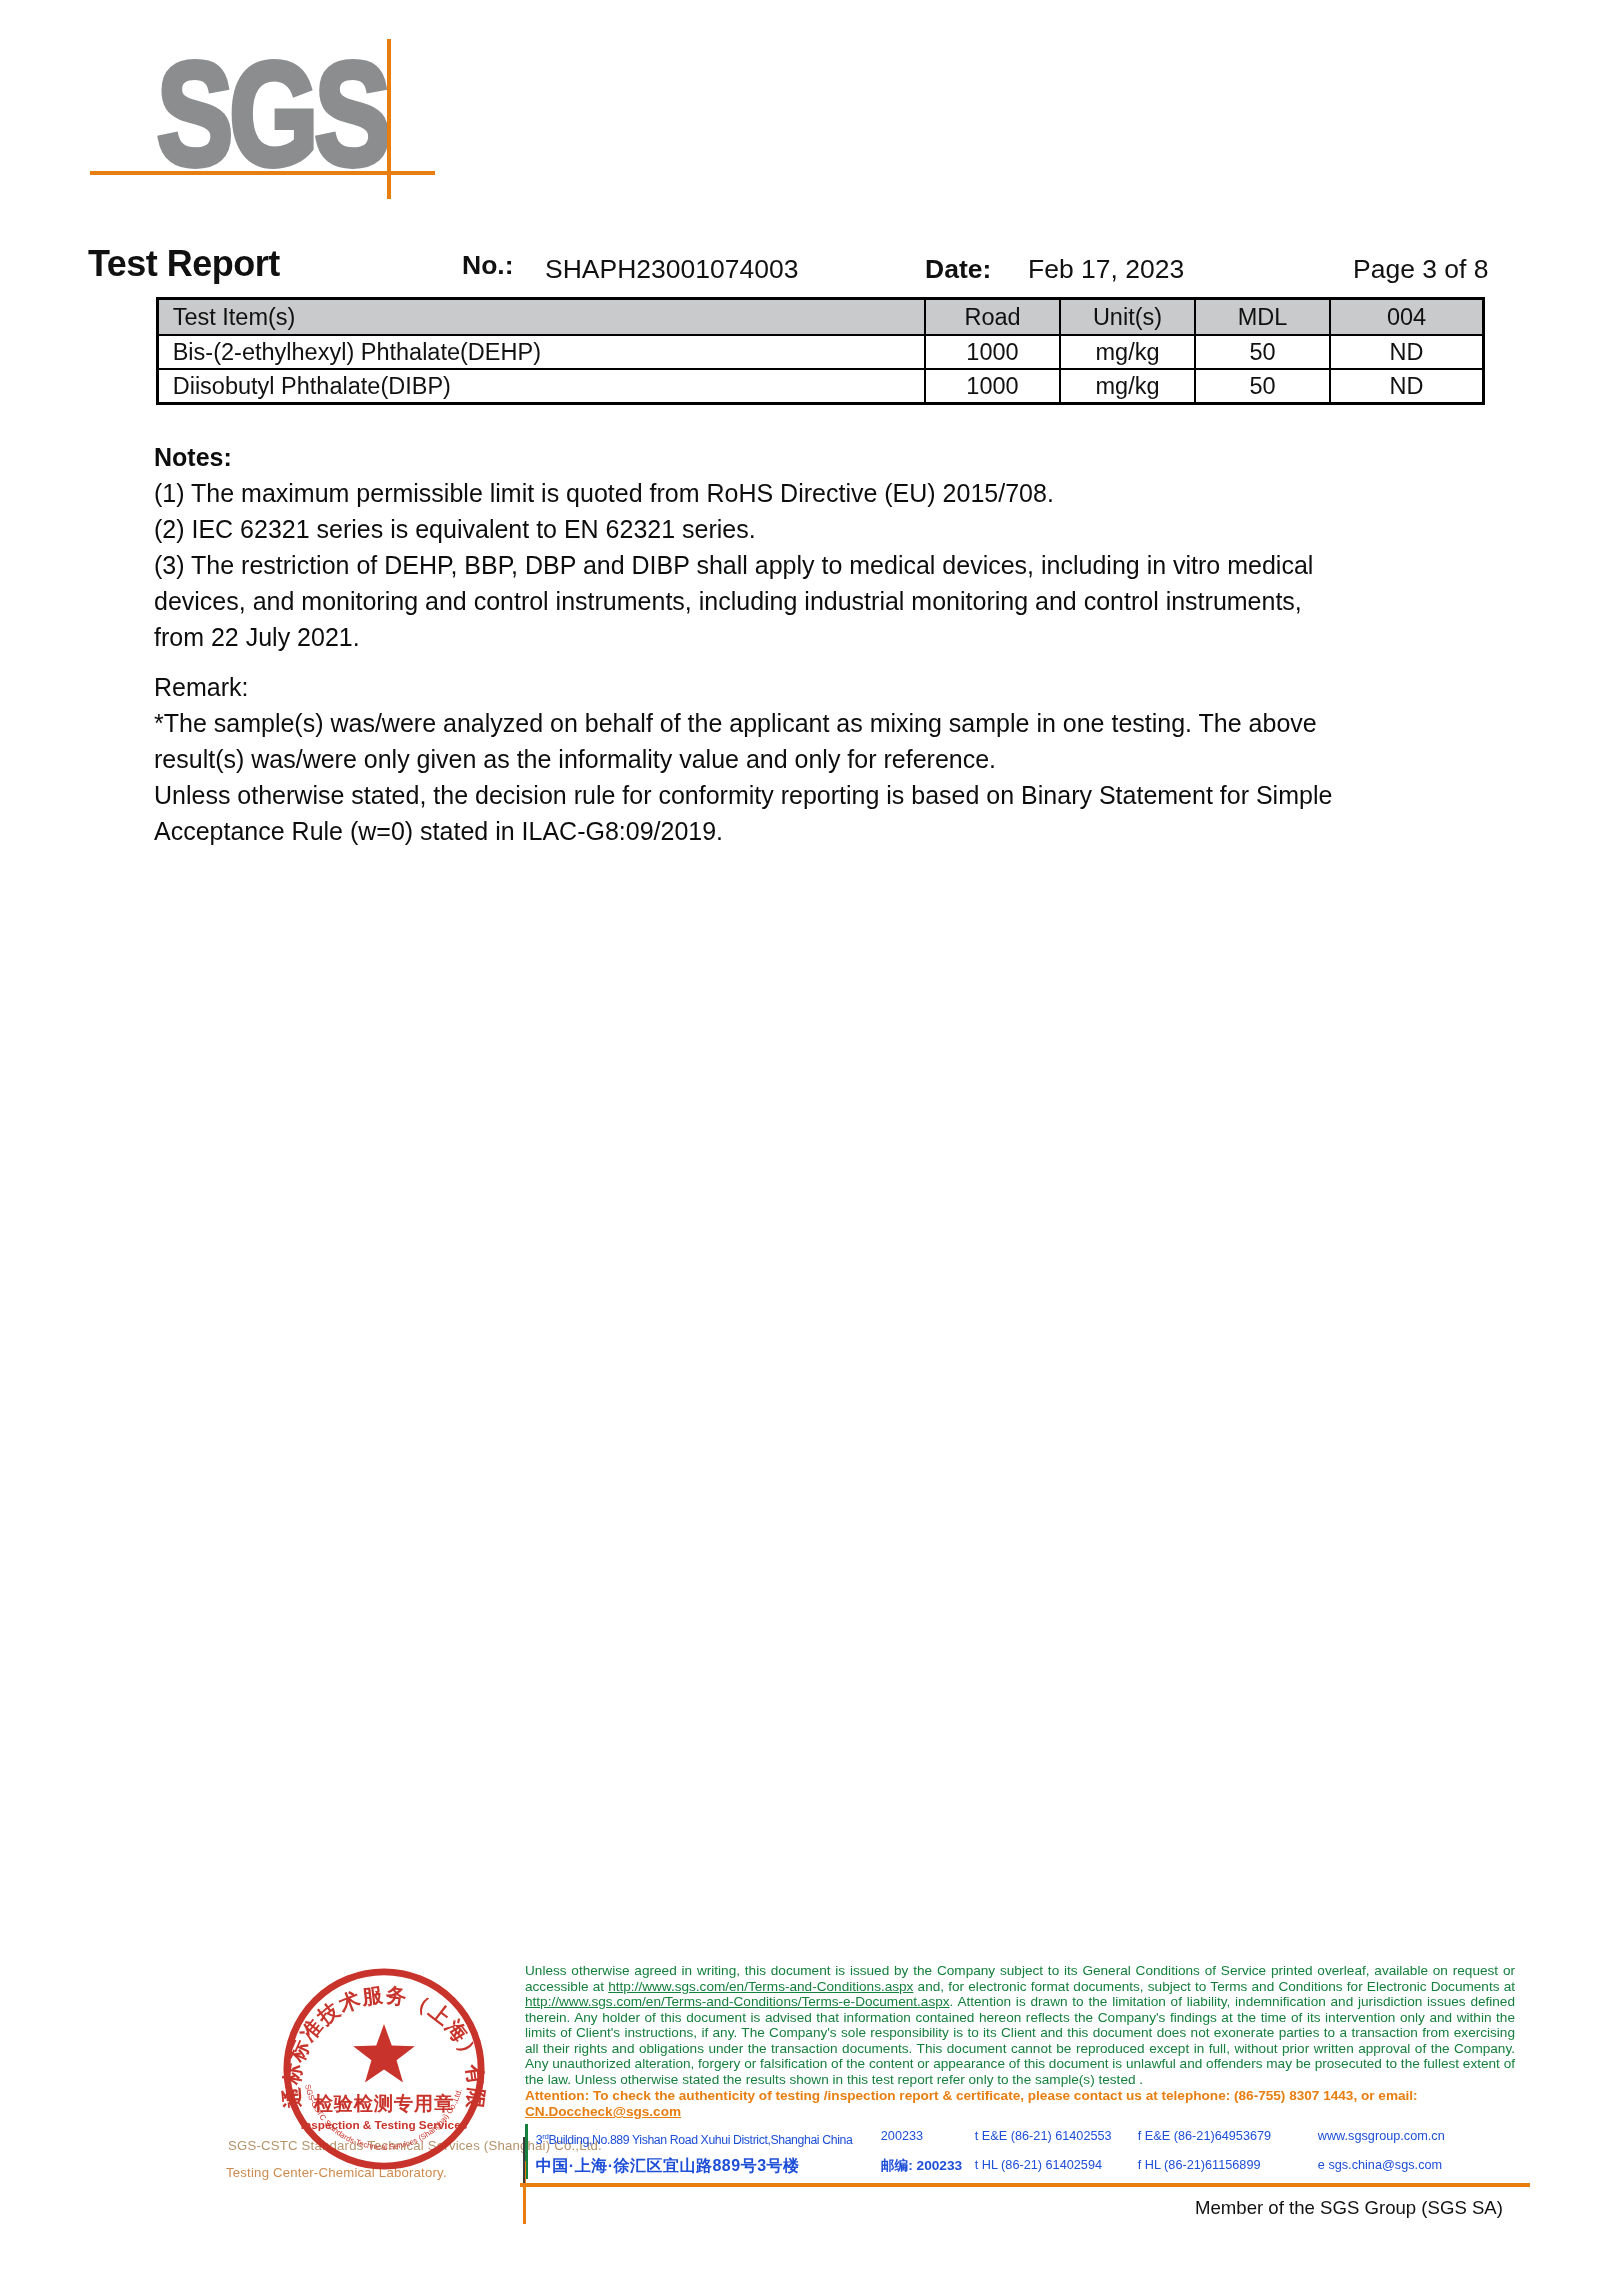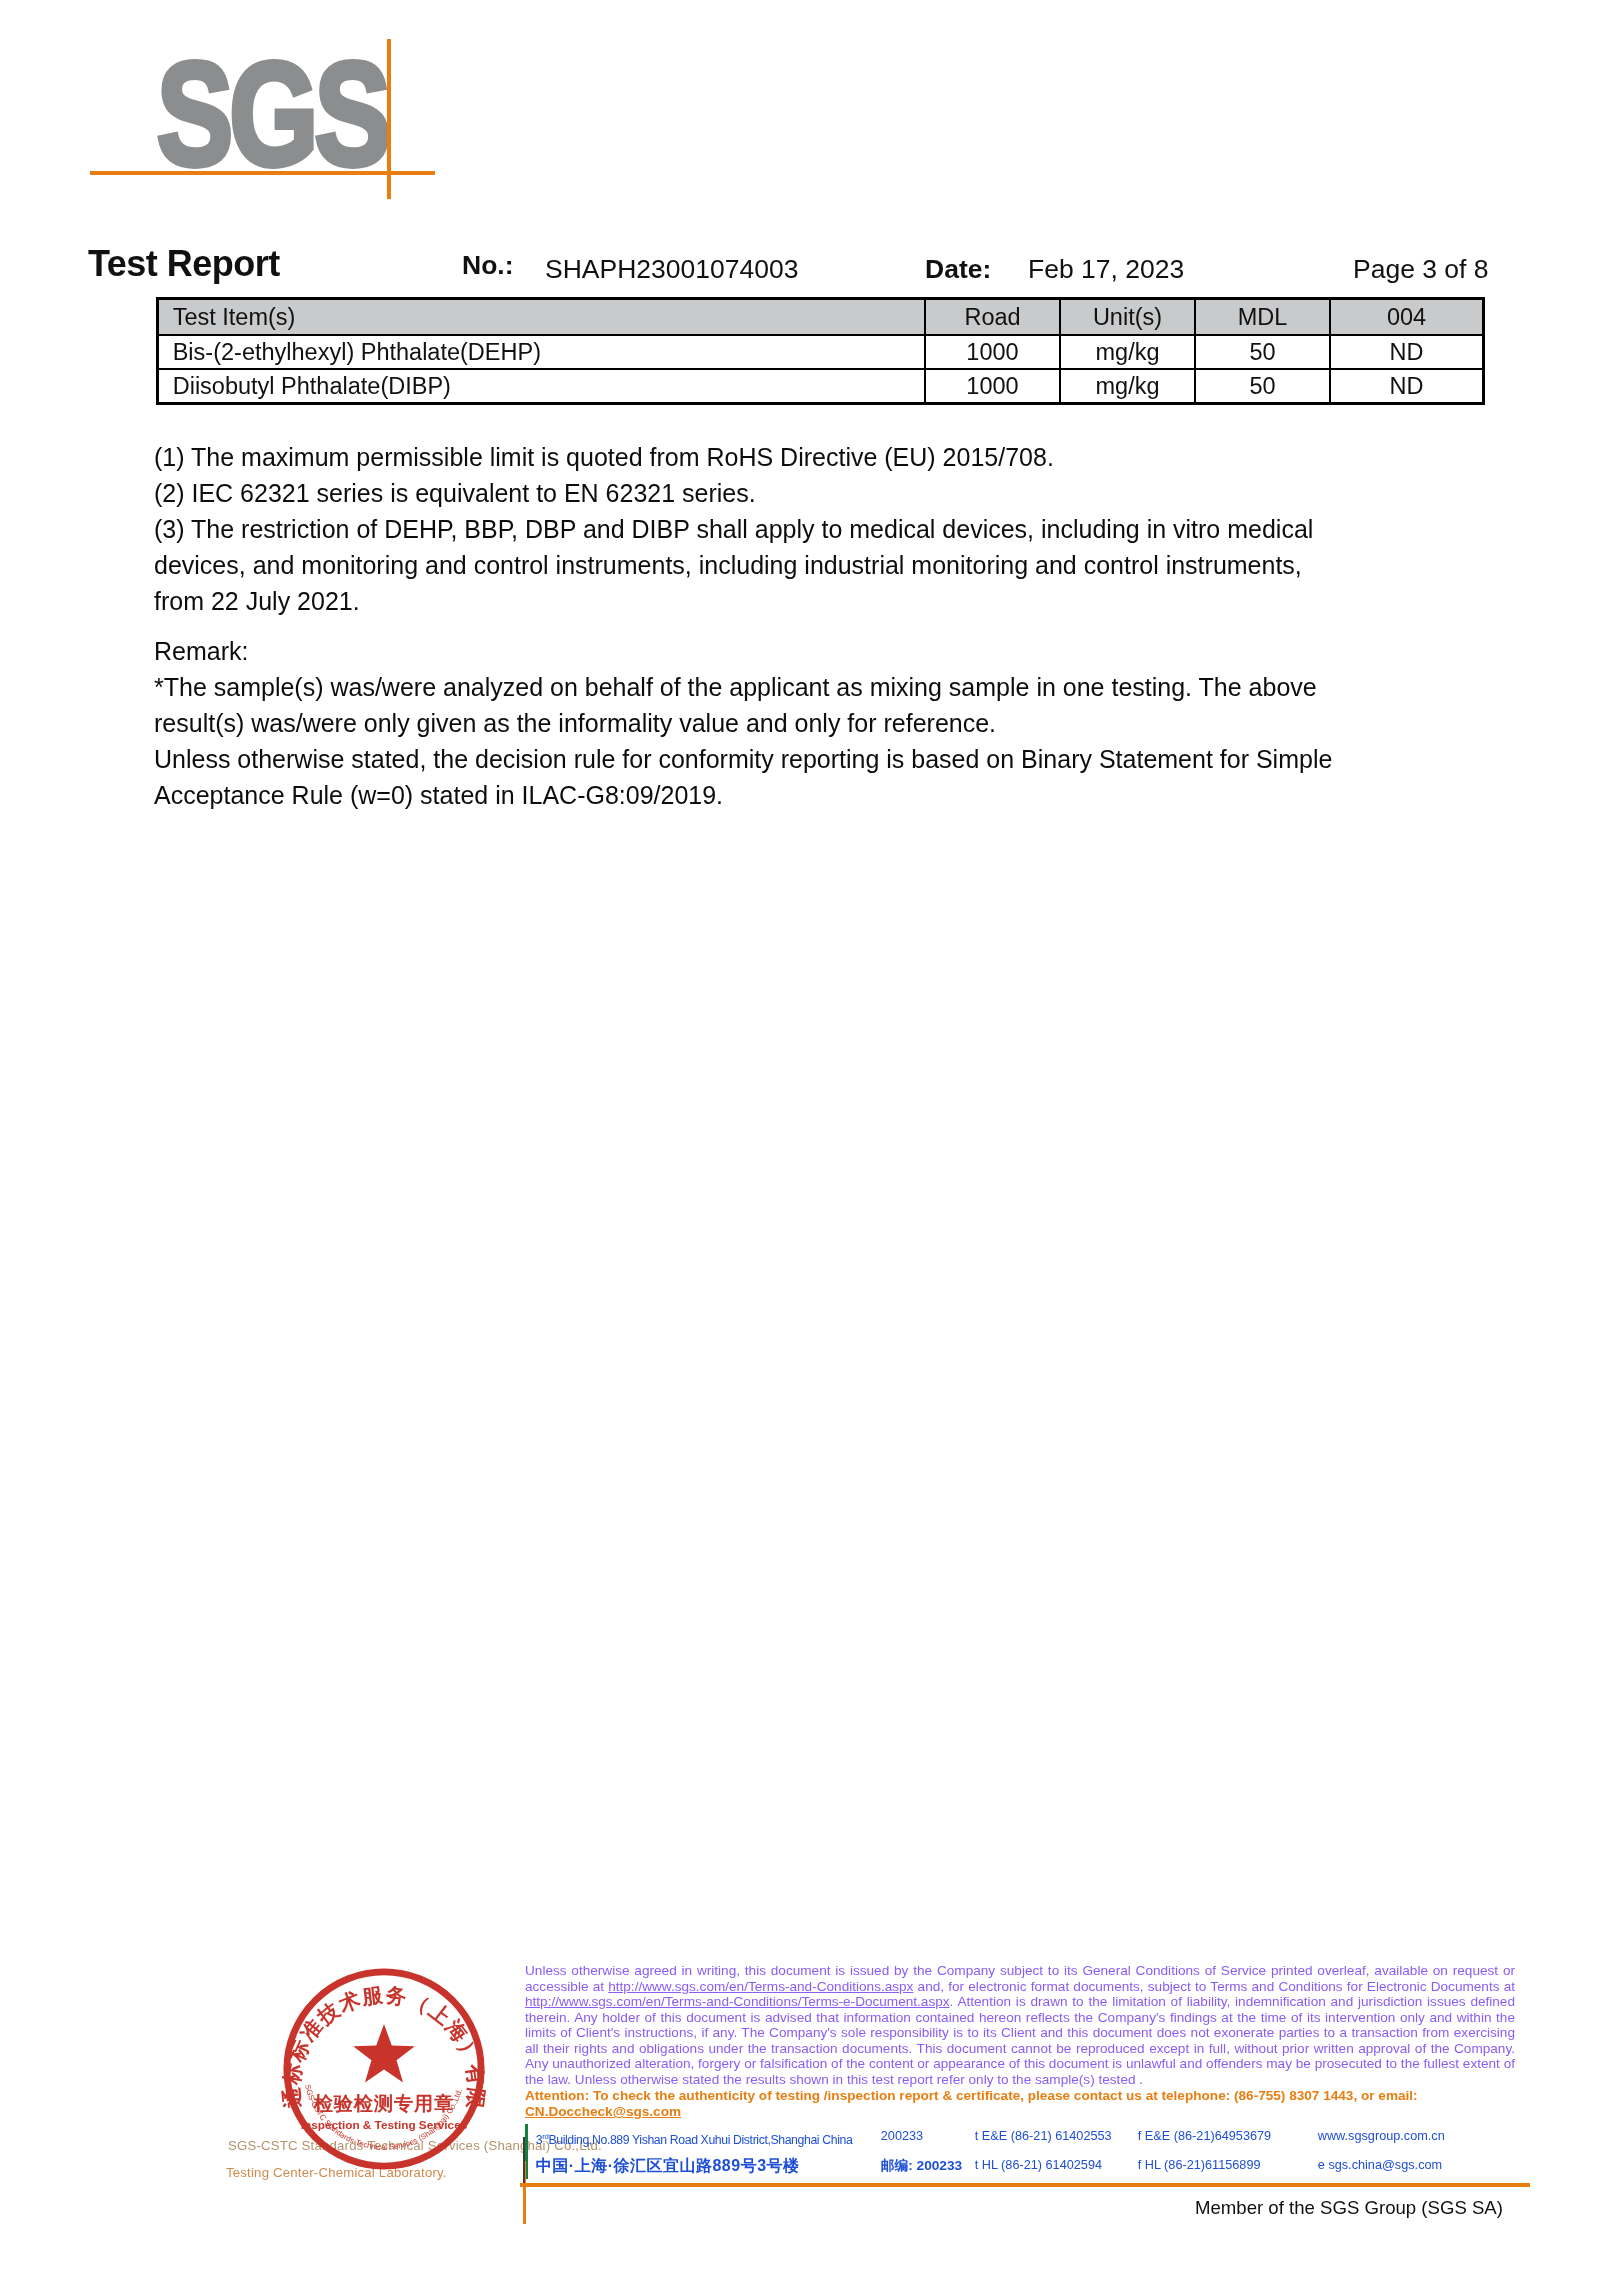--- a/index.html
+++ b/index.html
@@ -35,21 +35,21 @@
   .prewrap { white-space:pre-line; }
   .remark-heading { margin-top:13.7px; }
 
   
   .tan-line1 { position:absolute; left:228px; top:2138px; font-size:13.2px; color:#b5936b; letter-spacing:0.2px; white-space:nowrap; }
   .tan-line2 { position:absolute; left:226px; top:2165px; font-size:13.2px; color:#cd8a4d; letter-spacing:0.2px; white-space:nowrap; }
 
   .stamp { position:absolute; left:281px; top:1966px; opacity:0.94; z-index:2; }
 
   .fineprint { position:absolute; left:525px; top:1963px; width:990px; }
-  .disclaimer { font-size:13.6px; line-height:15.5px; text-align:justify; color:#8b5cf6; }
+  .disclaimer { font-size:13.6px; line-height:15.5px; text-align:justify; color:#15803d; }
   .u { text-decoration:underline; }
   .attention { font-size:13.6px; line-height:16px; font-weight:bold; color:#e87e10; margin-top:1px; text-align:left; }
 
   .addr { margin-top:3.9px; display:grid; grid-template-columns:345px 94px 163px 180px 1fr; border-left:3px solid #15803d; padding-left:7.8px; font-size:12.7px; line-height:25.5px; white-space:nowrap; color:#1d4ed8; }
   .addr .en { font-size:12.3px; letter-spacing:-0.4px; }
   .addr .en sup { font-size:7.8px; }
   .addr .cn { font-size:16px; font-weight:bold; letter-spacing:0.5px; }
   .addr .cnzip { font-size:13.7px; font-weight:bold; }
 
   .orange-rule { position:absolute; left:520px; top:2183px; width:1010px; height:3.9px; background:#e87e10; }
@@ -103,20 +103,21 @@
         <td>Diisobutyl Phthalate(DIBP)</td>
         <td class="num">1000</td>
         <td class="num">mg/kg</td>
         <td class="num">50</td>
         <td class="num">ND</td>
       </tr>
     </tbody>
   </table>
 
   <div class="notes">
+    <div class="heading">Notes:</div>
     <div class="prewrap">(1) The maximum permissible limit is quoted from RoHS Directive (EU) 2015/708.</div>
     <div class="prewrap">(2) IEC 62321 series is equivalent to EN 62321 series.</div>
     <div class="prewrap">(3) The restriction of DEHP, BBP, DBP and DIBP shall apply to medical devices, including in vitro medical
 devices, and monitoring and control instruments, including industrial monitoring and control instruments,
 from 22 July 2021.</div>
     <div class="remark-heading">Remark:</div>
     <div class="prewrap">*The sample(s) was/were analyzed on behalf of the applicant as mixing sample in one testing.  The above
 result(s) was/were only given as the informality value and only for reference.</div>
     <div class="prewrap">Unless otherwise stated, the decision rule for conformity reporting is based on Binary Statement for Simple
 Acceptance Rule (w=0) stated in ILAC-G8:09/2019.</div>

